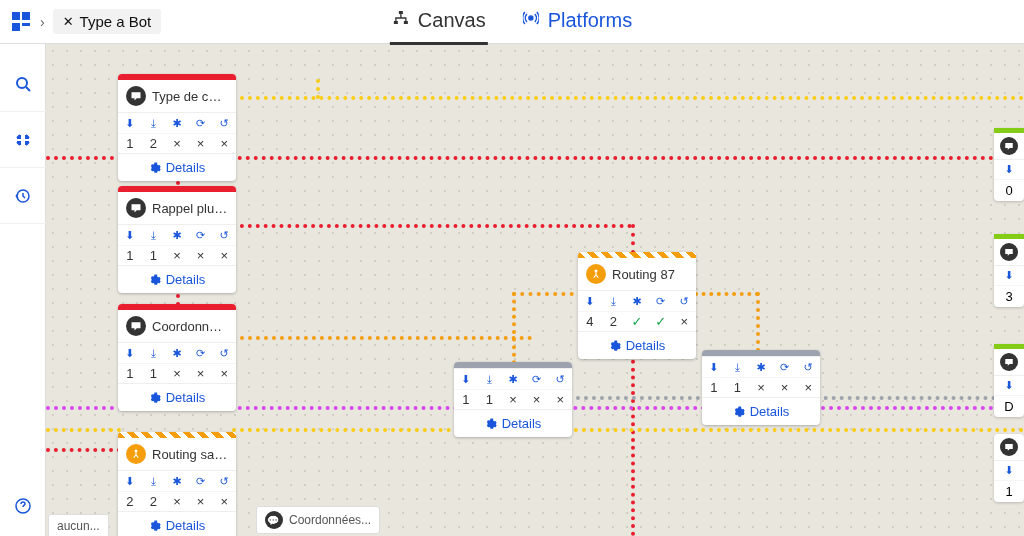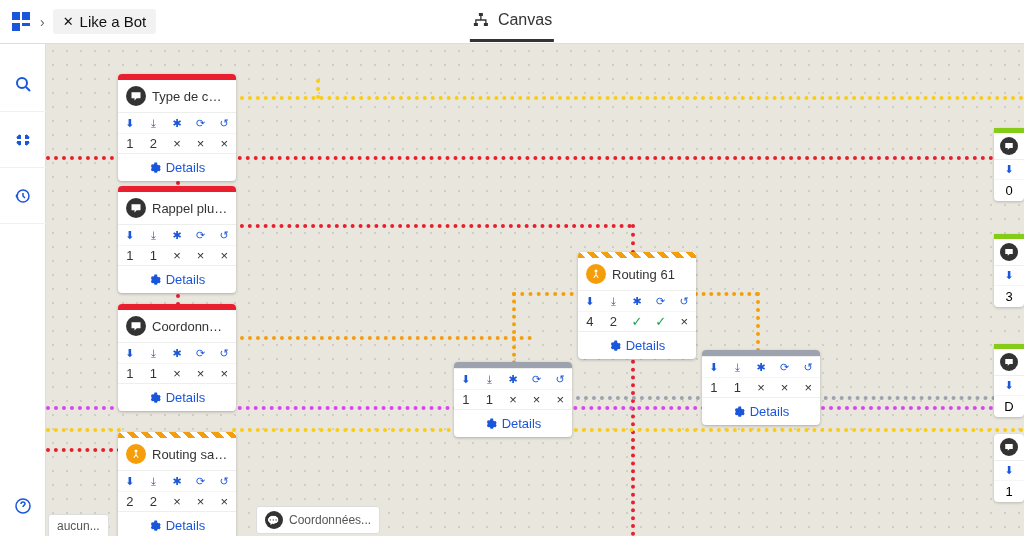--- a/index.html
+++ b/index.html
@@ -9,21 +9,21 @@
 .home-icon { width: 20px; height: 20px; display: flex; flex-wrap: wrap; gap: 2px; }
 .home-icon span { background: #1a56db; }
 .home-icon .sq1 { width: 8px; height: 8px; }
 .home-icon .sq2 { width: 8px; height: 8px; }
 .home-icon .sq3 { width: 8px; height: 8px; }
 .home-icon .sq4 { width: 8px; height: 3px; }
 .chev { color: #666; font-size: 14px; }
 .app-name { display: flex; align-items: center; gap: 6px; background: #f2f2f2; padding: 4px 10px; border-radius: 3px; font-size: 15px; font-weight: 500; color: #111; }
 .app-name-icon { font-size: 13px; }
 .tabs { position: absolute; left: 50%; transform: translateX(-50%); display: flex; gap: 32px; }
-.tab { display: flex; align-items: flex-end; gap: 8px; color: #1a56db; font-size: 16px; cursor: pointer; padding: 10px 2px; border-bottom: 3px solid transparent; }
+.tab { display: flex; align-items: flex-start; gap: 8px; color: #1a56db; font-size: 20px; cursor: pointer; padding: 10px 2px; border-bottom: 3px solid transparent; }
 .tab.active { border-bottom-color: #333; color: #333; }
 .tab-icon { width: 18px; height: 18px; display: inline-flex; align-items: center; justify-content: center; }
 .left-rail { position: absolute; left: 0; top: 44px; width: 46px; height: calc(100% - 44px); background: #fff; border-right: 1px solid #ddd; display: flex; flex-direction: column; align-items: center; padding-top: 12px; z-index: 50; }
 .rail-item { width: 46px; height: 56px; display: flex; align-items: center; justify-content: center; color: #1a56db; cursor: pointer; border-bottom: 1px solid #f0f0f0; }
 .rail-help { position: absolute; bottom: 10px; left: 0; width: 46px; height: 40px; display: flex; align-items: center; justify-content: center; color: #1a56db; cursor: pointer; }
 .canvas { position: absolute; left: 46px; top: 44px; right: 0; bottom: 0; background: #e8e6dd; background-image: radial-gradient(#d0cec5 1px, transparent 1px); background-size: 14px 14px; overflow: hidden; }
 .wire { position: absolute; }
 .wire.h { height: 0; border-top: 4px dotted; }
 .wire.v { width: 0; border-left: 4px dotted; }
 .wire.red { border-color: #e91e2e; }
@@ -58,34 +58,43 @@
   <div class="header-left">
     <div class="home-icon">
       <span class="sq1"></span>
         <span class="sq2"></span>
         <span class="sq3"></span>
         <span class="sq4"></span>
     </div>
     <span class="chev">›</span>
     <div class="app-name">
       <span class="app-name-icon">✕</span>
-      <span>Like a Bot</span>
+      <span>Type a Bot</span>
     </div>
   </div>
   <div class="tabs">
     <div class="tab active">
       <span class="tab-icon">
         <svg class="icn" viewBox="0 0 16 16" fill="currentColor">
             <rect x="6" y="1" width="4" height="3"></rect>
             <rect x="1" y="11" width="4" height="3"></rect>
             <rect x="11" y="11" width="4" height="3"></rect>
             <path d="M8 4v4M3 11V8h10v3" stroke="currentColor" stroke-width="1.3" fill="none"></path>
           </svg>
       </span>
       <span>Canvas</span>
+    </div>
+    <div class="tab">
+      <span class="tab-icon">
+        <svg class="icn" viewBox="0 0 16 16" fill="none" stroke="currentColor" stroke-width="1.5">
+            <circle cx="8" cy="8" r="2" fill="currentColor"></circle>
+            <path d="M4 4a6 6 0 000 8M12 4a6 6 0 010 8M2 2a9 9 0 000 12M14 2a9 9 0 010 12"></path>
+          </svg>
+      </span>
+      <span>Platforms</span>
     </div>
   </div>
 </div>
 
 <div class="left-rail">
   <div class="rail-item">
     <svg class="icn" viewBox="0 0 16 16" fill="none" stroke="currentColor" stroke-width="2">
         <circle cx="7" cy="7" r="5"></circle>
         <path d="M11 11l4 4"></path>
       </svg>
@@ -254,21 +263,21 @@
 
     <div class="node" style="left:532px; top:208px;">
       <div class="node-stripe orange"></div>
       <div class="node-head">
         <div class="node-icon orange">
             <svg width="12" height="12" viewBox="0 0 16 16" fill="#fff">
               <circle cx="8" cy="4" r="2"></circle>
               <path d="M8 6v3M5 13l3-4 3 4" stroke="#fff" stroke-width="1.5" fill="none"></path>
             </svg>
           </div>
-        <div class="node-title">Routing 61</div>
+        <div class="node-title">Routing 87</div>
       </div>
       <div class="node-stats">
           <div class="stat-head">⬇</div>
           <div class="stat-head">⤓</div>
           <div class="stat-head">✱</div>
           <div class="stat-head">⟳</div>
           <div class="stat-head">↺</div>
           <div class="stat-val ">4</div>
           <div class="stat-val ">2</div>
           <div class="stat-val green">✓</div>

